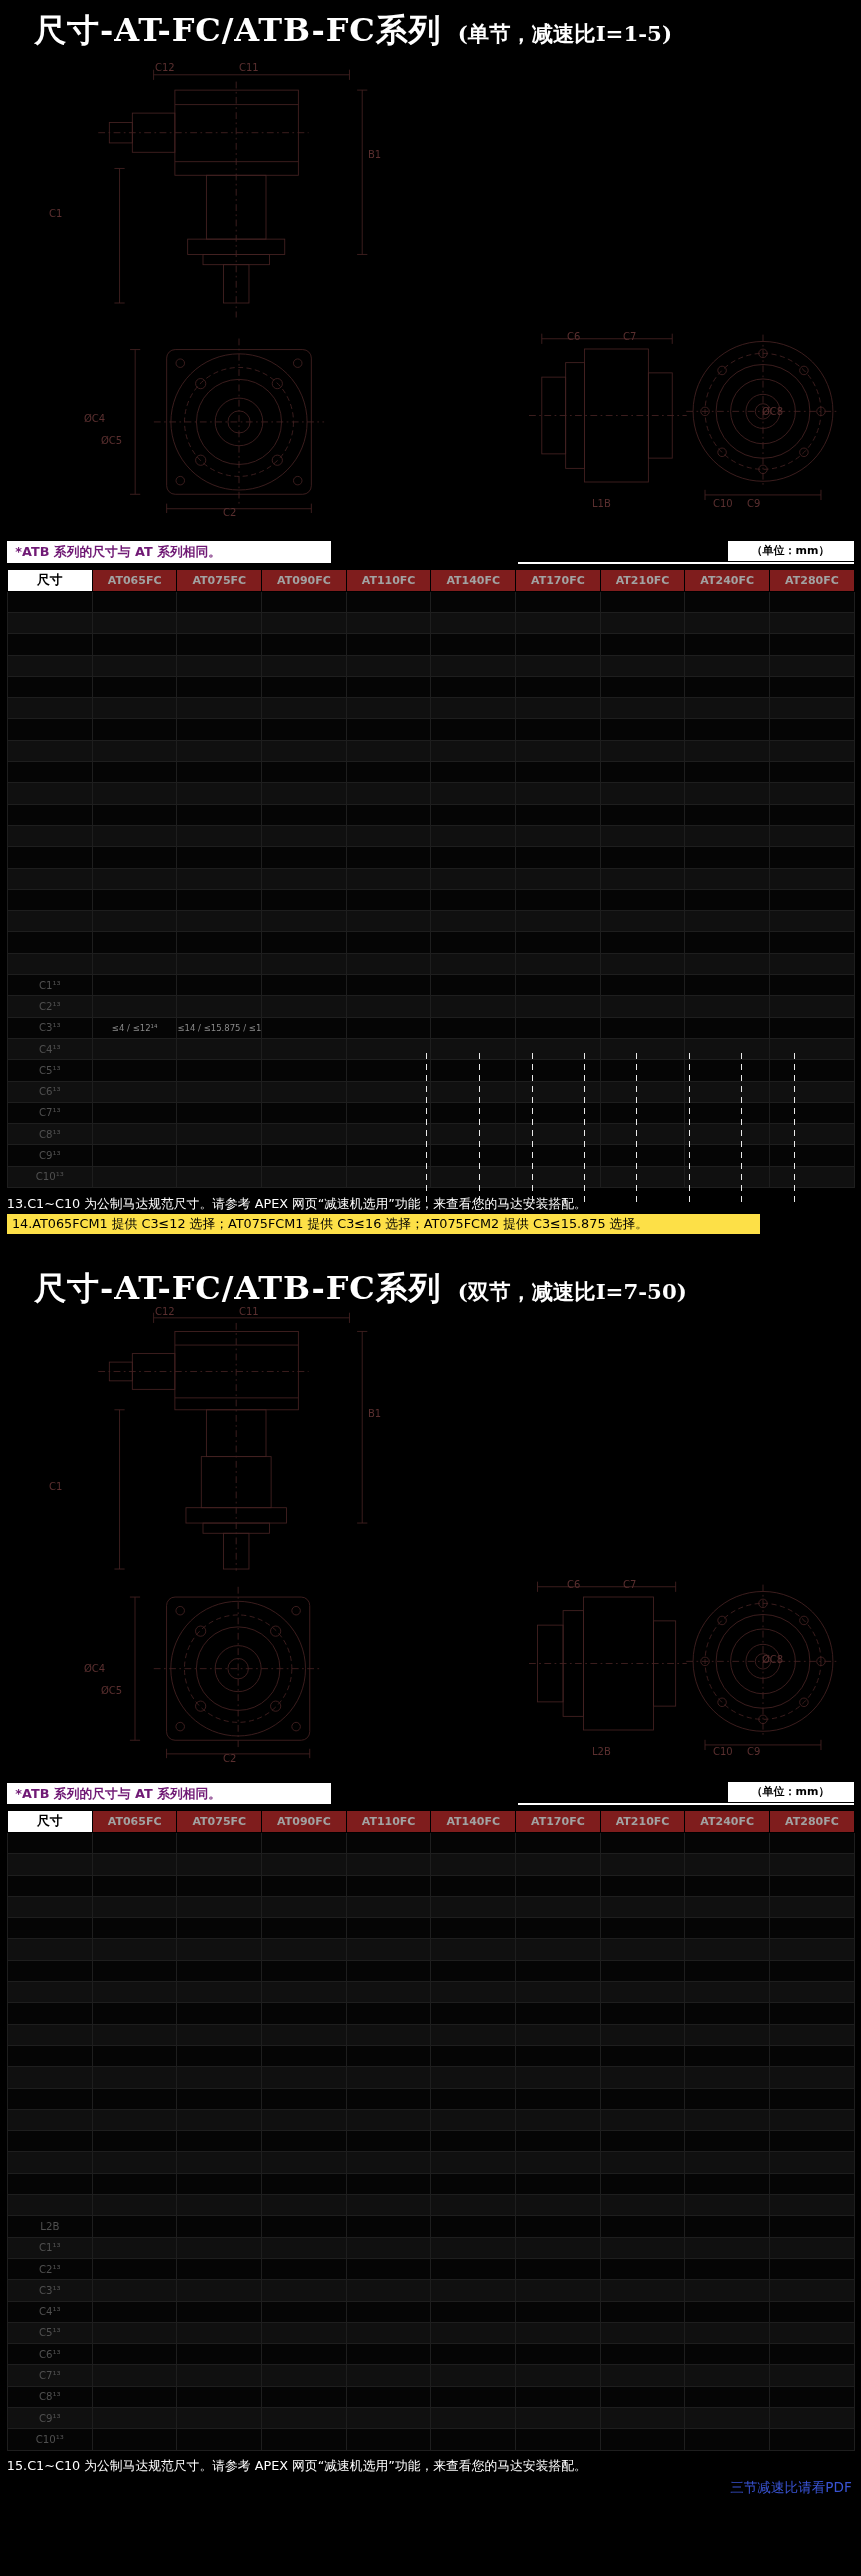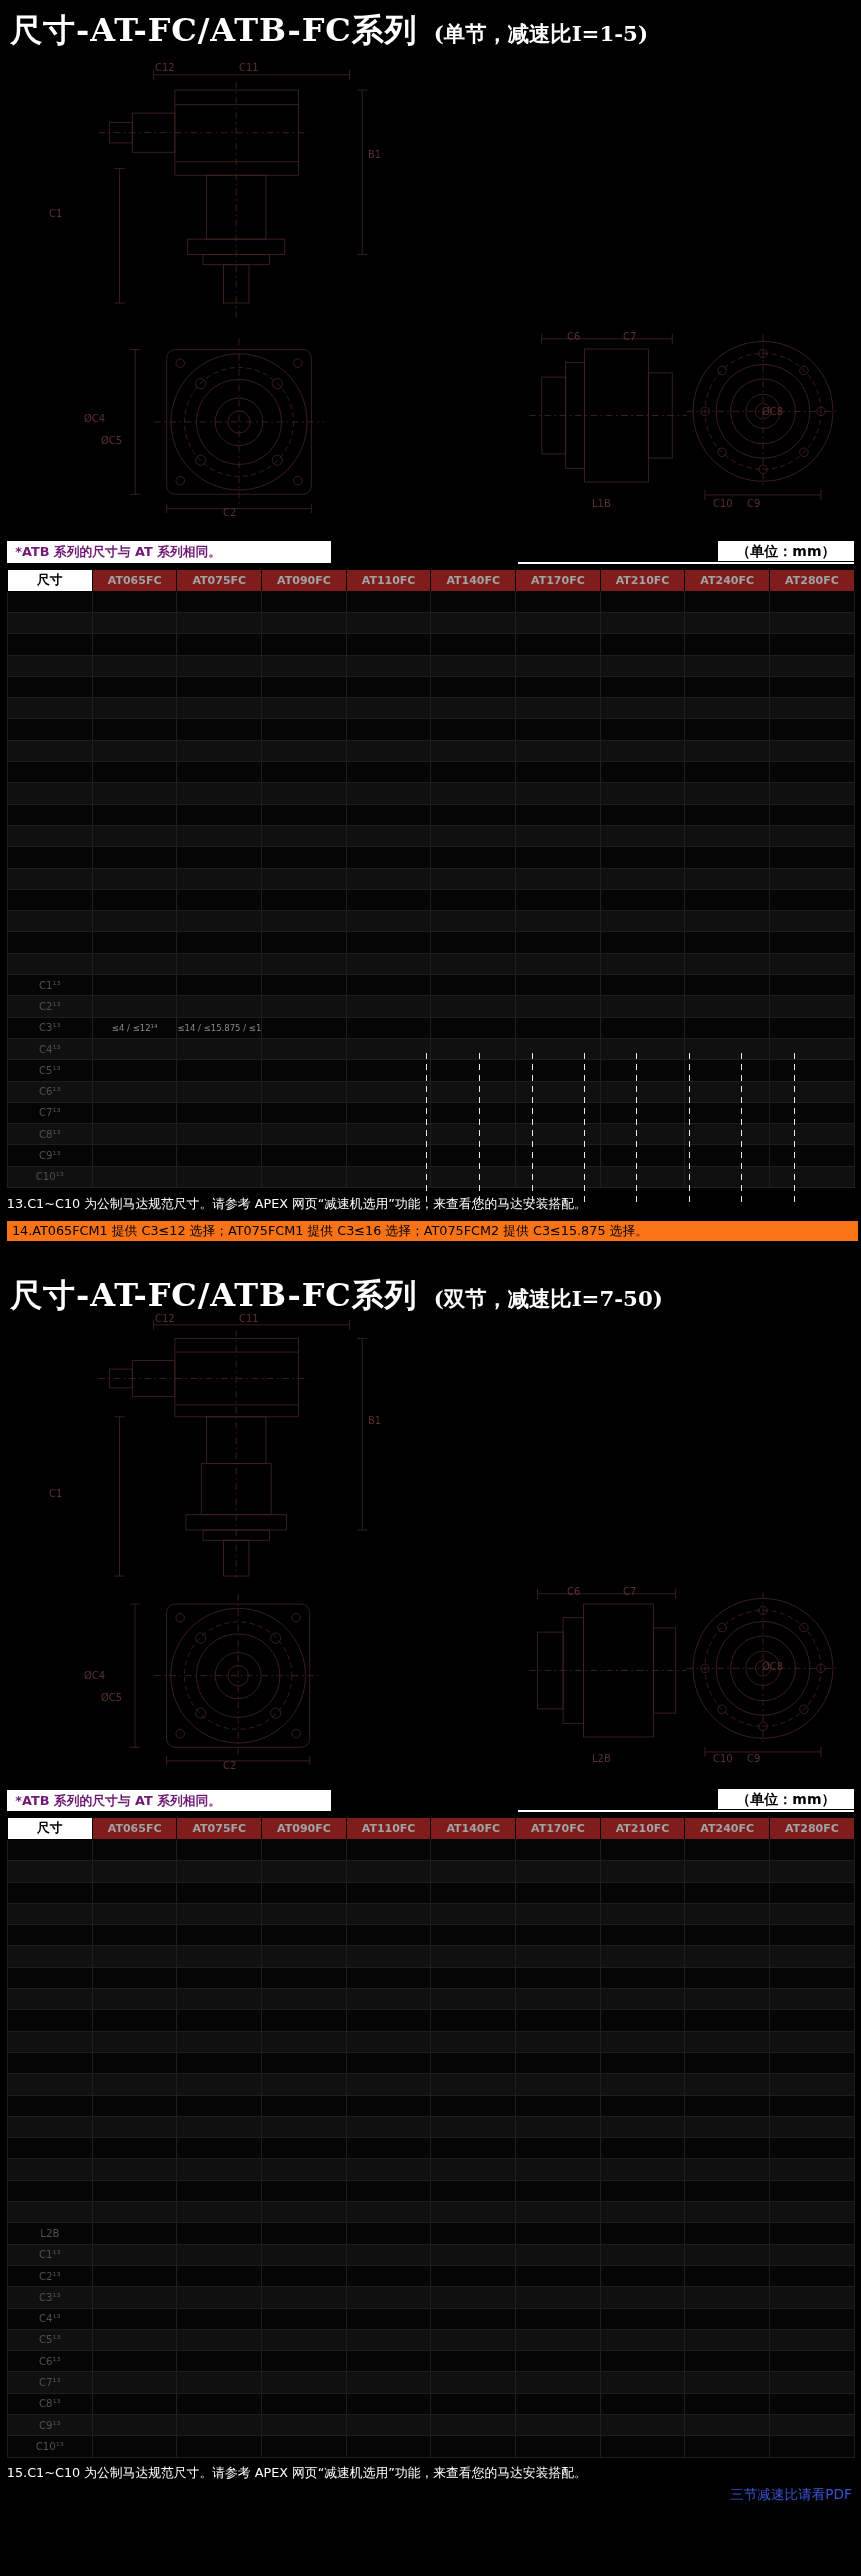--- a/index.html
+++ b/index.html
@@ -4,37 +4,37 @@
 <style>
   * { margin:0; padding:0; box-sizing:border-box; }
   html,body { background:#000; }
   body {
     width:862px; height:2576px; position:relative; overflow:hidden;
     font-family:"DejaVu Sans","Liberation Sans",sans-serif;
     color:#fff;
   }
   
   .title { padding:8.5px 0 0 10.2px; height:49px; color:#fff;
-           font-family:"DejaVu Serif","Liberation Serif",serif; font-weight:bold; white-space:nowrap; }
+           font-family:"DejaVu Serif","Liberation Serif",serif; font-weight:bold; white-space:nowrap;margin-left:24px; }
   .title .main { font-size:32px; letter-spacing:0.9px; }
   .title .sub  { font-size:21.3px; margin-left:6.8px; }
   .sec2 .title { margin-top:24px; }
   
   .drawings { position:relative; }
   .d1 { height:478px; }
   .d2 { height:461px; }
   .drawings svg { position:absolute; }
   .dim-label { position:absolute; color:#5a2f2f; font-size:10px; line-height:1; white-space:nowrap; }
   
   .note-row { position:relative; height:23px; margin:13.6px 6.8px 0 6.8px; }
   .note-box { position:absolute; left:0; top:0.9px; height:21.3px; line-height:21.3px; width:324px;
               background:#fff; color:#701a75; font-size:12.8px; font-weight:bold; padding:0 8.5px; }
   .unit-rule { position:absolute; right:1.7px; bottom:0; width:336px; height:23px; border-bottom:2.6px solid #fff; }
   .unit-box { position:absolute; right:0; top:0; height:20.5px; line-height:20.5px; background:#fff; color:#000;
-              font-size:14px; font-weight:bold; padding:0 18px; }
+              font-size:11px; font-weight:bold; padding:0 24px; }
   
   .table-wrap { position:relative; margin:5.1px 6.8px 0 6.8px; }
   table.dim-table { border-collapse:collapse; width:848px; table-layout:fixed; }
   .dim-table th, .dim-table td { border:0.9px solid #1e1e1e; overflow:hidden; white-space:nowrap; }
   .dim-table thead th { height:22px; background:#7f1d1d; color:#a2a2a2; font-size:11px; font-weight:bold;
                         border:1.7px solid #000; text-align:center; }
   .dim-table thead th.label-h { background:#fff; color:#000; font-size:12.8px; }
   .dim-table th:first-child, .dim-table td:first-child { width:85px; }
   .dim-table tbody td { height:21.3px; font-size:8.5px; color:#8a8a8a; text-align:center; }
   .dim-table tbody tr:nth-child(odd)  { background:#050505; }
@@ -43,21 +43,21 @@
   
   .dash-overlay { position:absolute; left:0; top:484px; width:848px; height:154px; pointer-events:none; }
   .dash-line { position:absolute; top:0; width:1.7px; height:154px;
                background:repeating-linear-gradient(to bottom,#eaeaea 0 6px,transparent 6px 11px); }
   .dash-line:nth-of-type(1){left:419px} .dash-line:nth-of-type(2){left:472px}
   .dash-line:nth-of-type(3){left:525px} .dash-line:nth-of-type(4){left:577px}
   .dash-line:nth-of-type(5){left:629px} .dash-line:nth-of-type(6){left:682px}
   .dash-line:nth-of-type(7){left:734px} .dash-line:nth-of-type(8){left:787px}
   
   .fn { margin:6.8px 6.8px 0 6.8px; font-size:12.8px; color:#fff; height:17px; line-height:17px; white-space:nowrap; }
-  .fn.light { margin-top:9px; background:#f97316; color:#000; height:20.5px; line-height:20.5px; padding:0 5.1px; width:851px; }
+  .fn.light { margin-top:2px; background:#fde047; color:#000; height:20.5px; line-height:20.5px; padding:0 5.1px; width:753px; }
   
   .footer-link { margin:5.1px 10.2px 0 0; text-align:right; font-size:13.6px; font-weight:normal;
                  color:#3953d4; height:17px; cursor:pointer; }
 </style>
 </head>
 <body>
 
 <section class="sec1">
 
   <h1 class="title">

